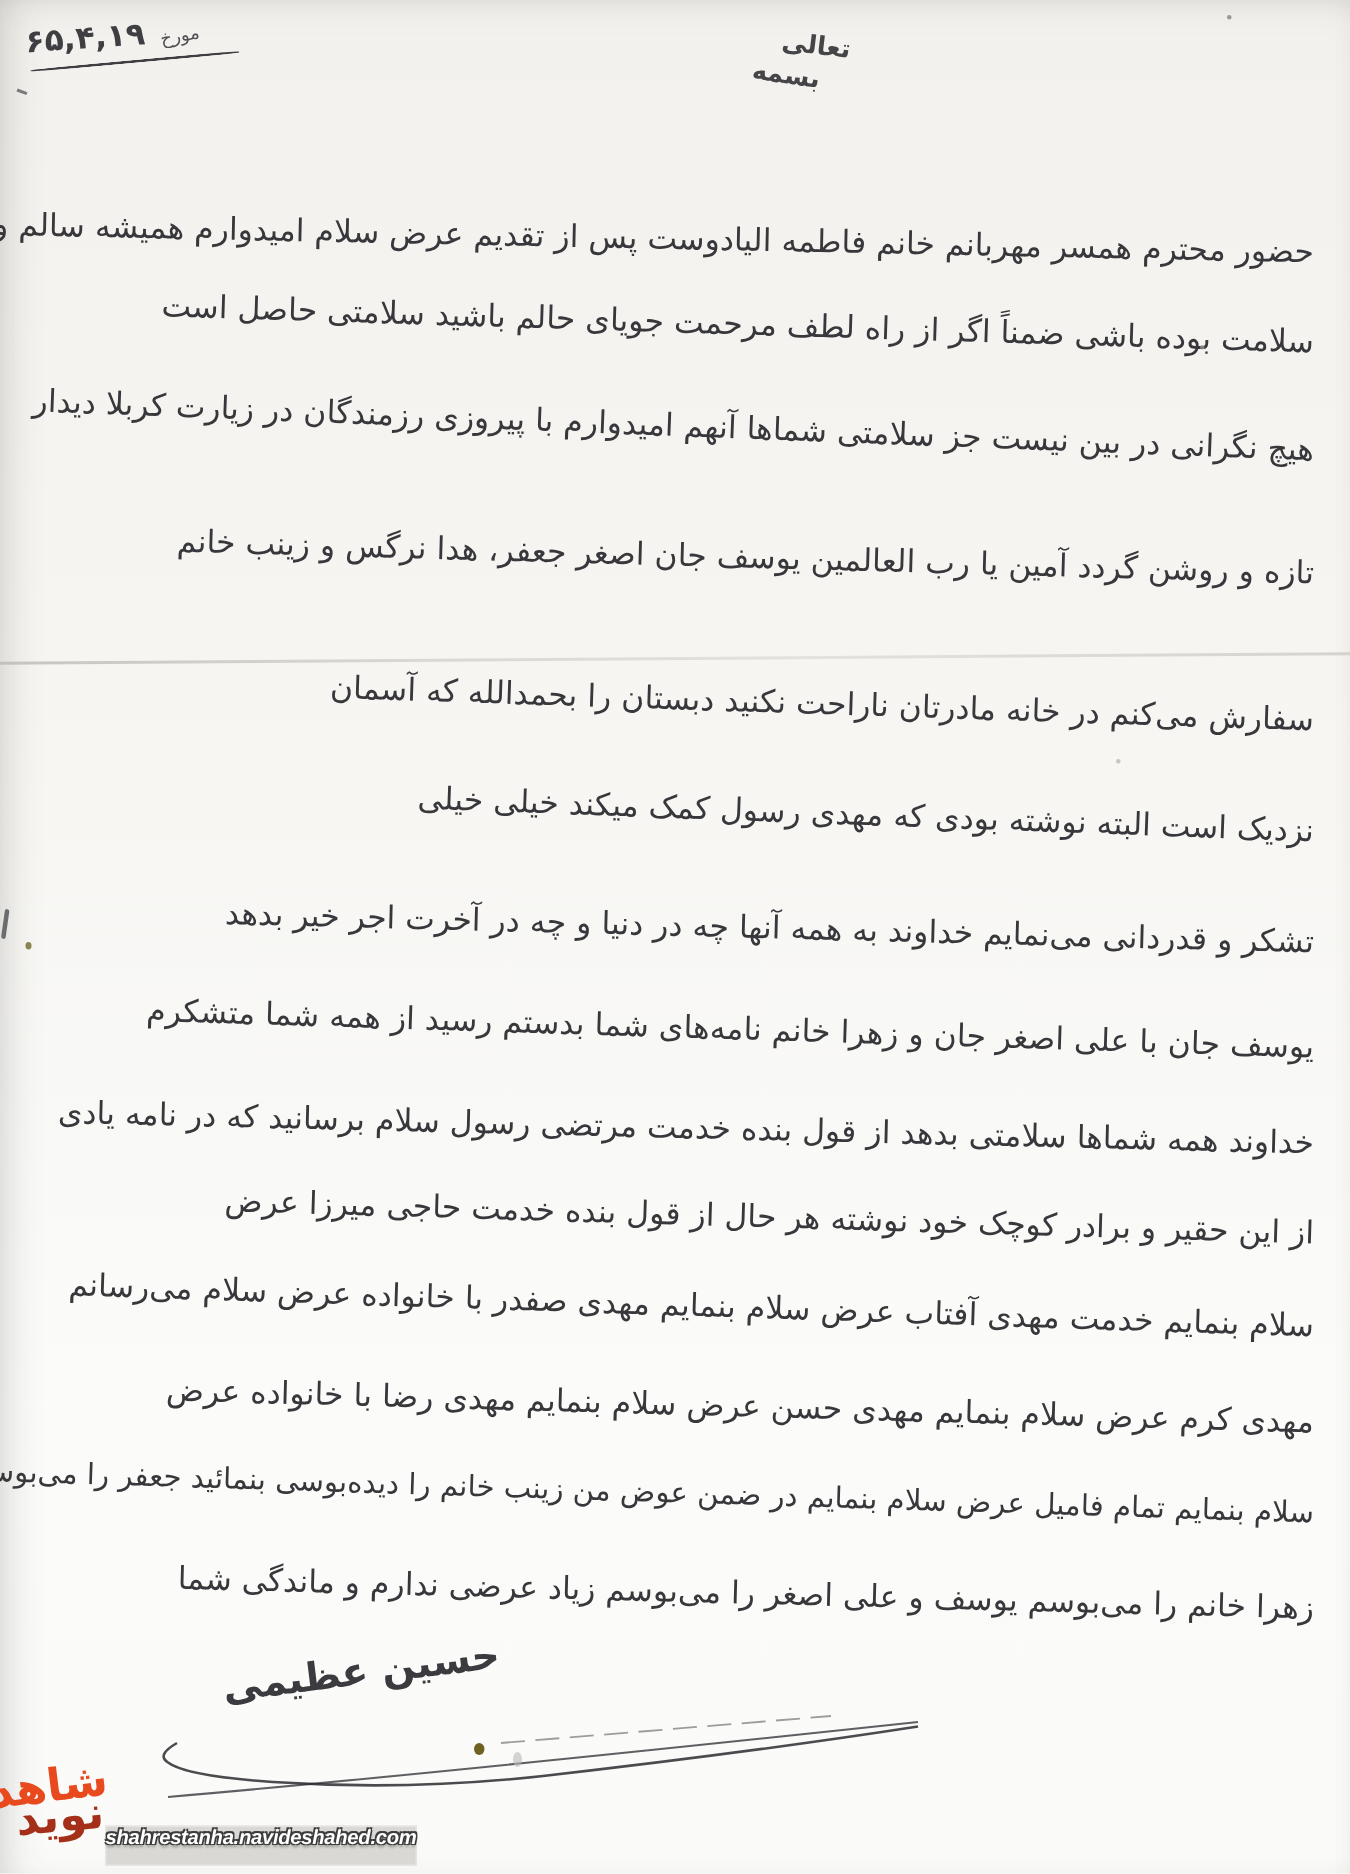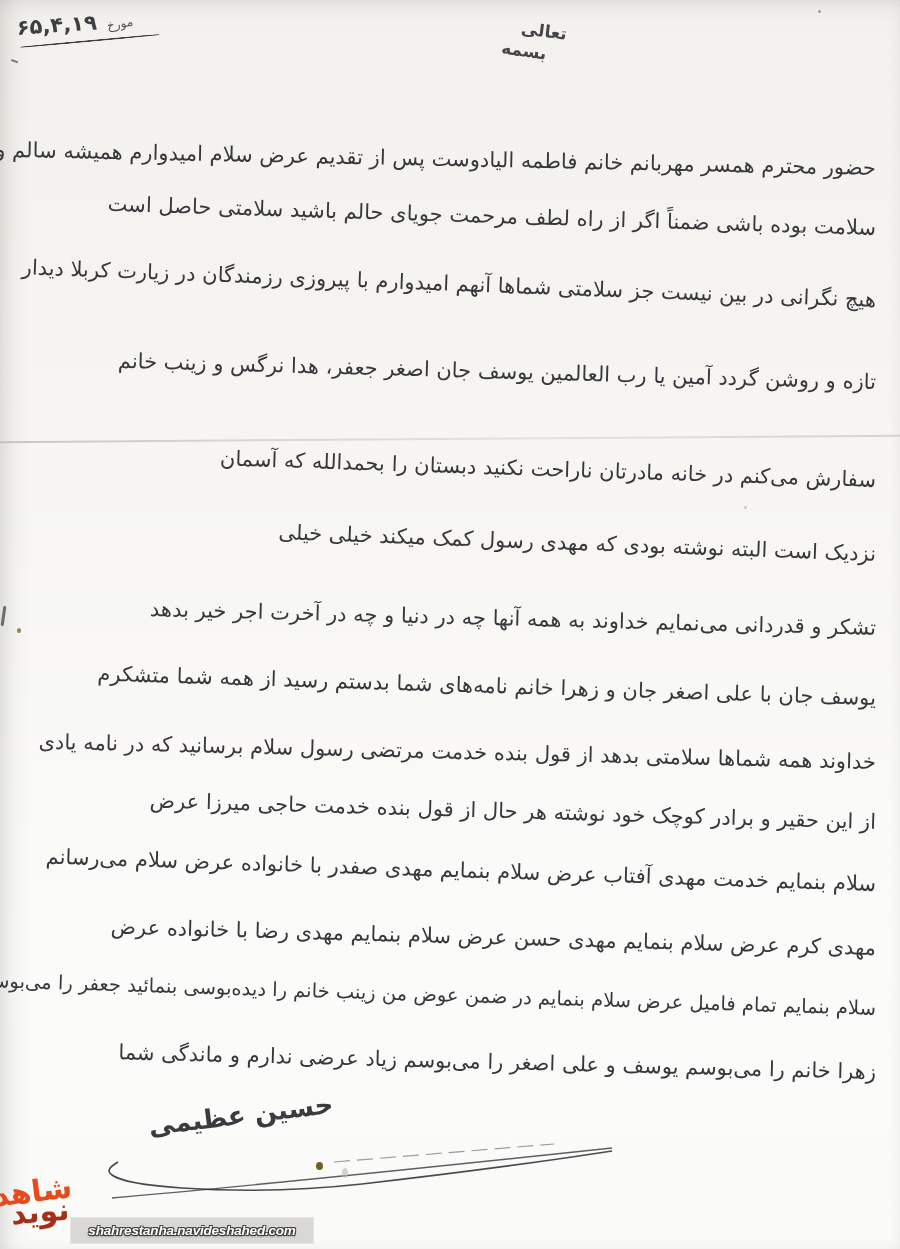--- a/index.html
+++ b/index.html
@@ -89,22 +89,22 @@
   .edge-mark{position:absolute;left:2px;top:606px;width:3px;height:20px;background:#4e4e52;border-radius:2px;transform:rotate(8deg);opacity:.8;}
   
   .site-logo{
     position:absolute;left:8px;top:1176px;width:64px;height:70px;
     direction:rtl;text-align:center;line-height:1;
   }
   .logo-word{display:block;font-weight:bold;font-family:"DejaVu Sans",sans-serif;letter-spacing:-2px;}
   .logo-top{font-size:30px;color:#e8491d;transform:rotate(-7deg);}
   .logo-bottom{font-size:30px;color:#a53019;margin-top:-9px;transform:rotate(-5deg);}
   .watermark-bar{
-    position:absolute;left:70px;top:1217px;width:244px;height:27px;
-    background:#d9d8d5;display:flex;align-items:center;justify-content:center;
+    position:absolute;left:70px;top:1217px;width:208px;height:27px;
+    background:#d9d8d5;display:flex;justify-content:center;
     box-shadow:0 0 0 1px rgba(255,255,255,.35) inset;
   }
   .watermark-text{
     font-family:"Liberation Sans",sans-serif;font-weight:bold;
     font-size:13.5px;letter-spacing:-.2px;color:#ffffff;font-style:italic;
     text-shadow:-1px -1px 0 #3c3c3c,1px -1px 0 #3c3c3c,-1px 1px 0 #3c3c3c,
                 1px 1px 0 #3c3c3c,0 2px 2px rgba(0,0,0,.35);
     white-space:nowrap;
   }
 </style>

